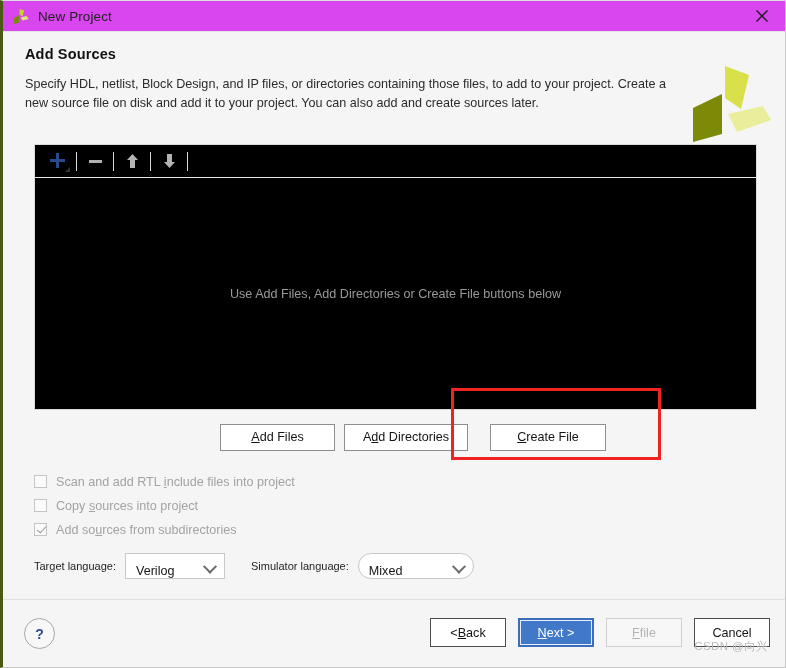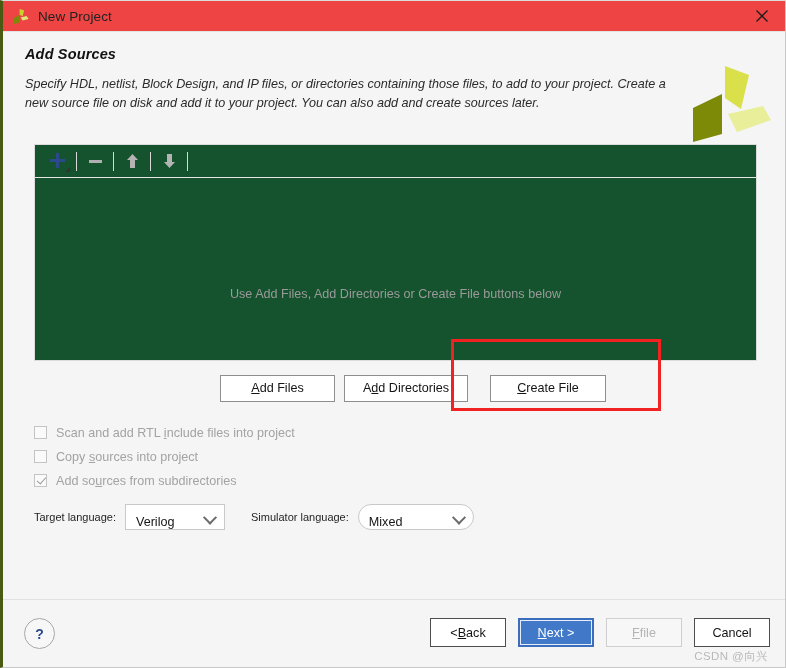--- a/index.html
+++ b/index.html
@@ -28,21 +28,21 @@
     border-left: 3px solid #4a5a12;
     border-right: 1px solid #c8c8c8;
     border-bottom: 1px solid #c8c8c8;
     border-top: 1px solid #dcdcdc;
   }
 
   
   .titlebar {
     position: relative;
     height: 30px;
-    background: #ef4444;
+    background: #d946ef;
     display: flex;
     align-items: center;
     border-bottom: 1px solid #e3e3e3;
   }
   .title-icon {
     width: 18px;
     height: 18px;
     margin-left: 9px;
     margin-right: 8px;
     position: relative;
@@ -66,21 +66,20 @@
   }
   .titlebar-close svg { display:block; }
 
   
   .header {
     position: relative;
     padding: 14px 22px 0 22px;
     height: 104px;
     box-sizing: border-box;
     background: #f5f5f5;
-    font-style: italic;
   }
   .page-title {
     font-size: 14.5px;
     font-weight: bold;
     color: #111;
     margin: 0 0 13px 0;
     letter-spacing: .15px;
   }
   .page-desc {
     font-size: 12.6px;
@@ -96,23 +95,23 @@
     width: 86px;
     height: 78px;
   }
 
   
   .panel-wrap {
     margin: 8px 22px 0 31px;
   }
   .panel {
     width: 723px;
-    height: 217px;
-    box-sizing: border-box;
-    background: #14532d;
+    height: 266px;
+    box-sizing: border-box;
+    background: #000000;
     border: 1px solid #dcdcdc;
     position: relative;
   }
   .panel-toolbar {
     height: 33px;
     border-bottom: 1px solid #e6e6e6;
     display: flex;
     align-items: center;
     padding-left: 8px;
     box-sizing: border-box;
@@ -341,21 +340,21 @@
     color: #ffffff;
   }
   .fbtn.disabled {
     color: #b4b4b4;
     border-color: #cfcfcf;
     background: #f7f7f7;
   }
   .watermark {
     position: absolute;
     right: 17px;
-    bottom: 3px;
+    bottom: 13px;
     font-size: 11.5px;
     color: #b9b9b9;
     letter-spacing: .4px;
   }
 </style>
 </head>
 <body>
 
 <div class="window">
 

